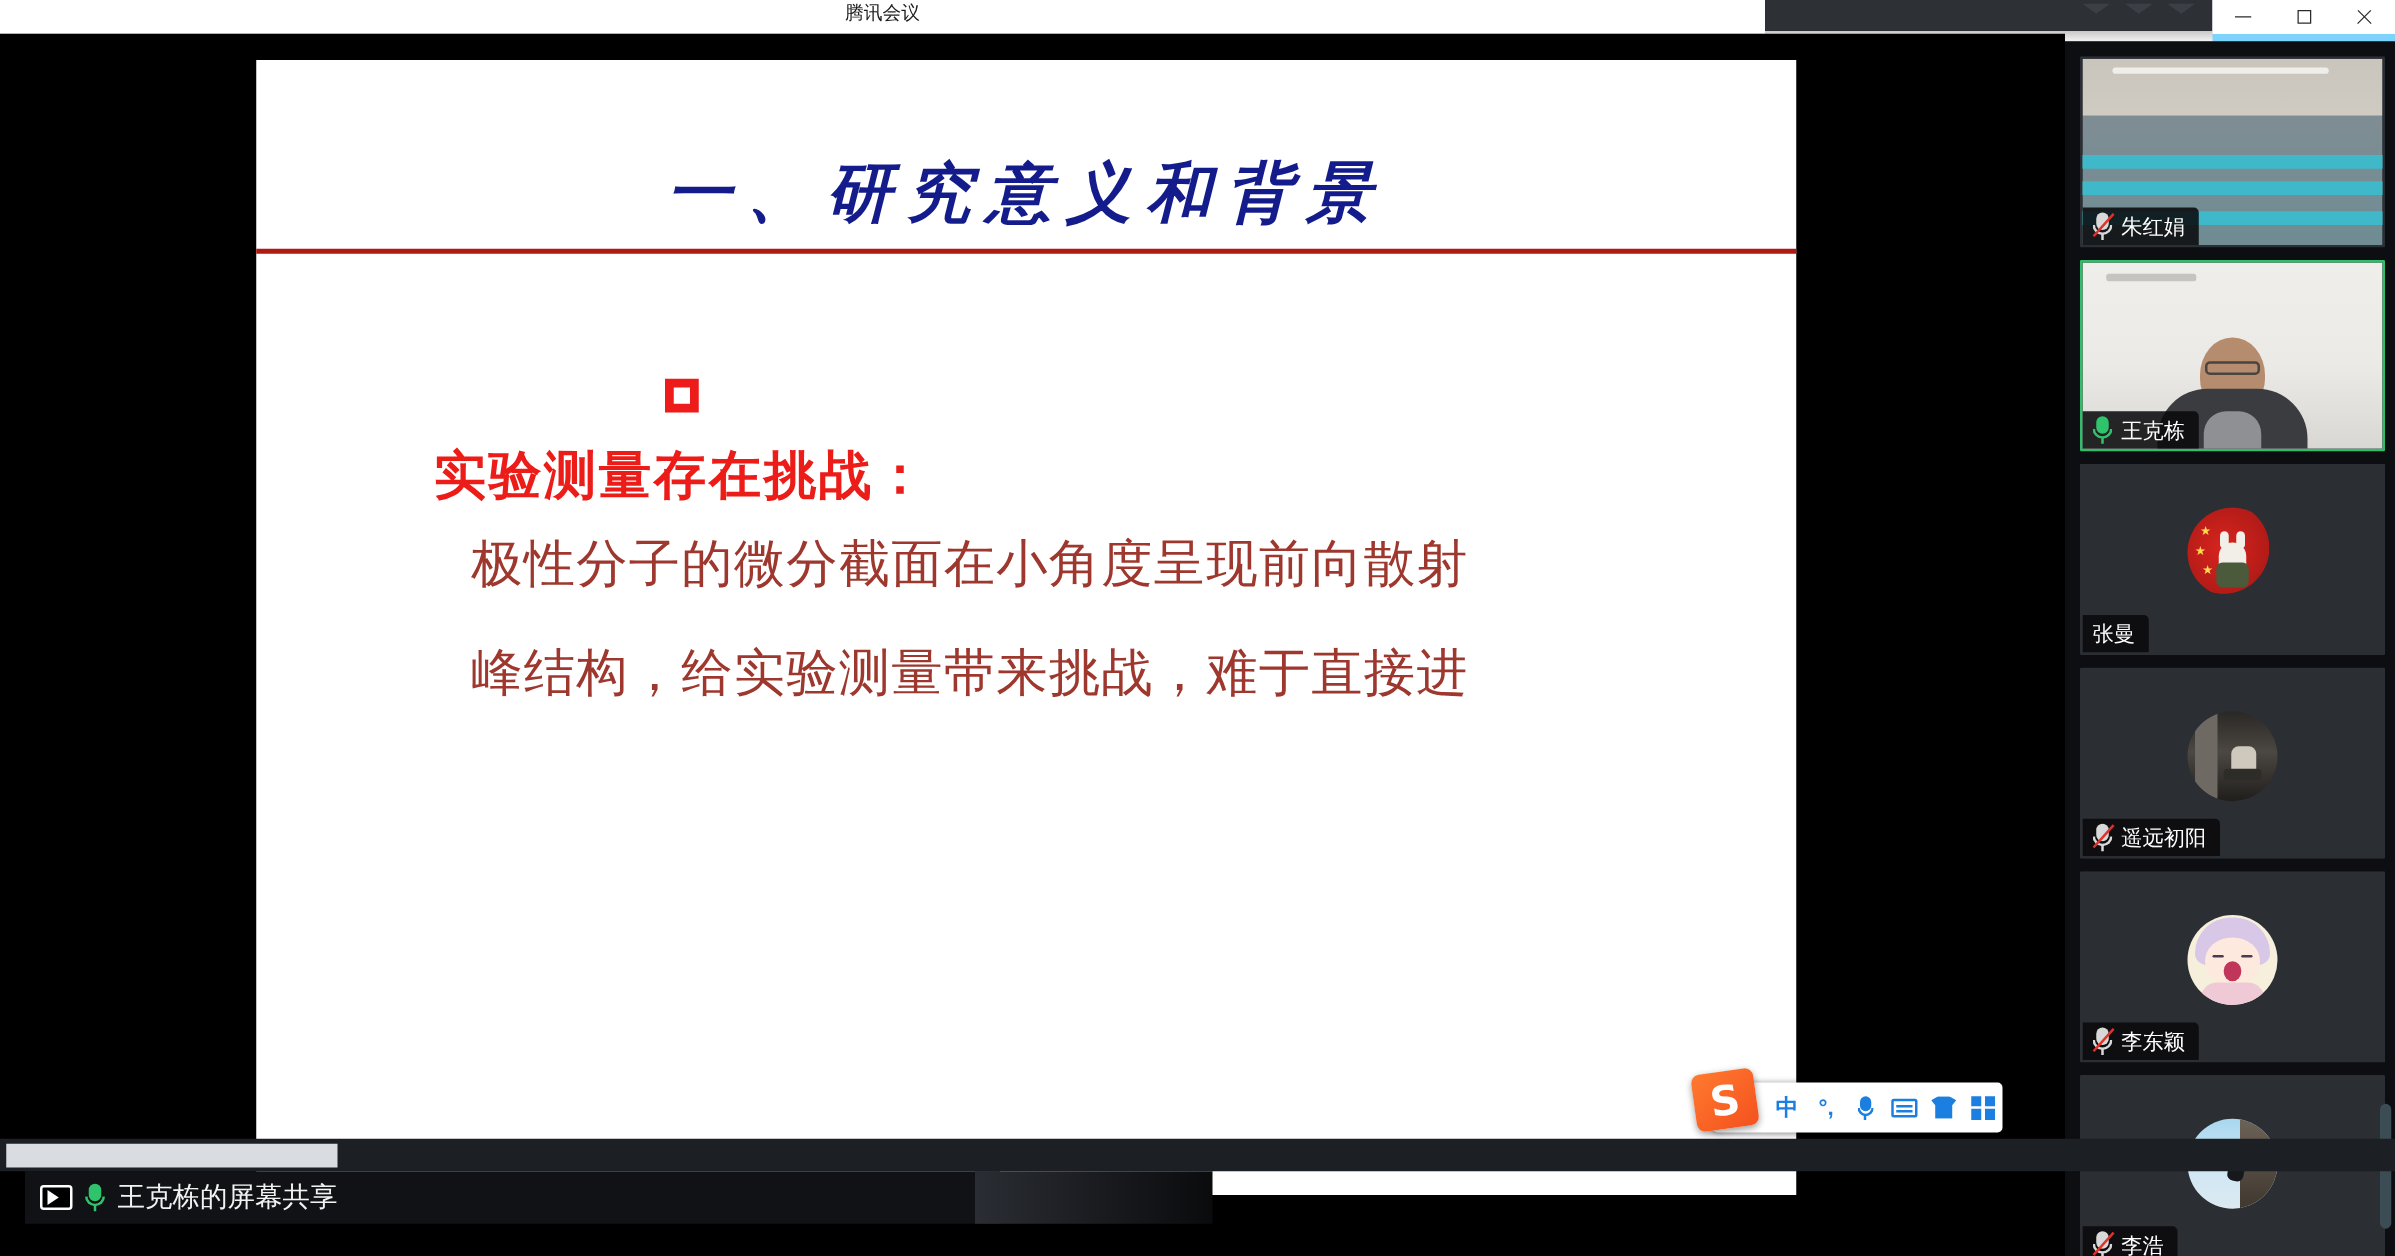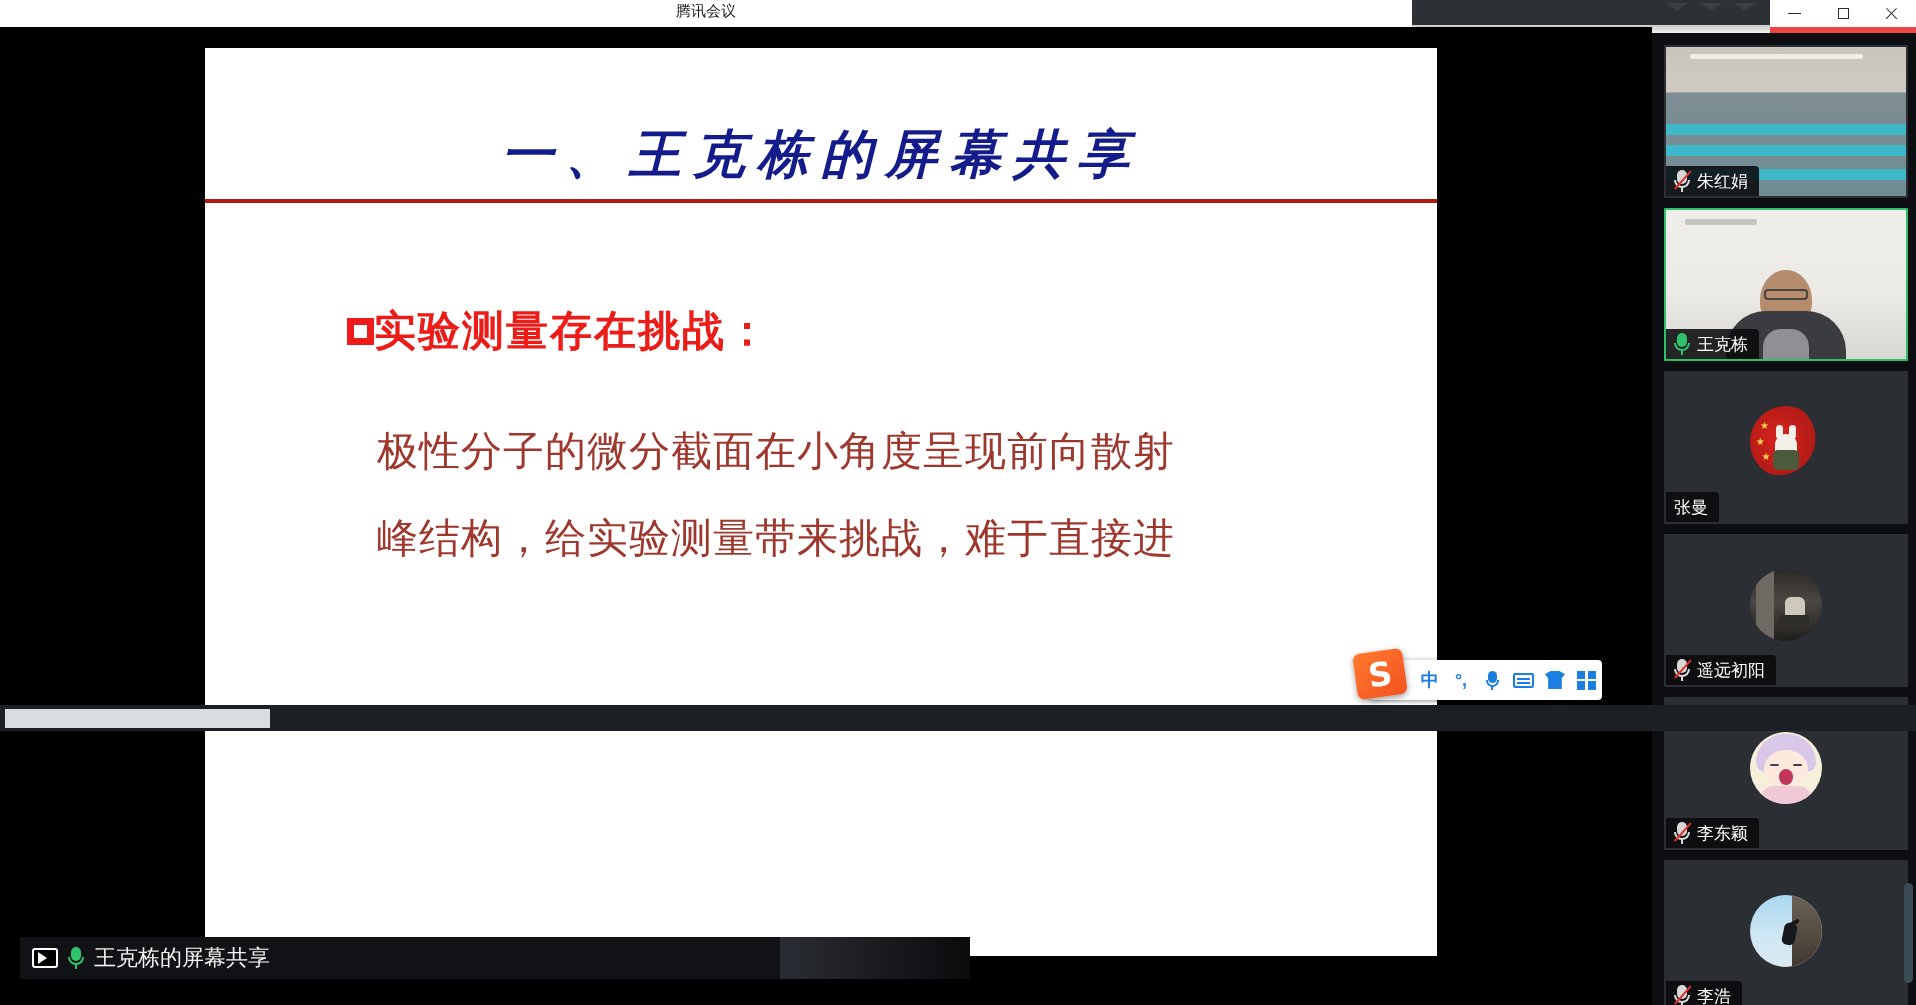--- a/index.html
+++ b/index.html
@@ -4,21 +4,21 @@
 <style>
   * { box-sizing: border-box; margin: 0; padding: 0; }
   html, body {
     width: 1916px; height: 1005px;
     background: #000;
     font-family: "Liberation Sans", "DejaVu Sans", sans-serif;
     overflow: hidden;
   }
 
   
-  #stage { position: relative; width: 1916px; height: 731px; background:#ef4444; }
+  #stage { position: relative; width: 1916px; height: 937px; background:#7dd3fc; }
 
   
   .os-titlebar {
     position:absolute; left:0; top:0; width:1916px; height:27px;
     background:#ffffff;
   }
   .os-title-text {
     position:absolute; left:0; top:0; width:1412px; height:27px;
     line-height:22px; text-align:center;
     font-size:15px; color:#1b1b1b;
@@ -77,21 +77,21 @@
     color:#141c8c;
     white-space:nowrap;
   }
   .title-rule {
     position:absolute; left:0px; top:151px; width:1232px; height:4px;
     background:#b01a12;
   }
 
   .bullet-row {
     position:absolute; left:142px; top:255px;
-    display:flex; align-items:center; 
+    display:flex; align-items:center; gap:22px;flex-direction:column;
   }
   .bullet-sq {
     width:27px; height:27px; border:7px solid #ee1b1b; background:#fff;
     flex:0 0 auto;
   }
   .bullet-text {
     font-family:"DejaVu Sans","Liberation Sans",sans-serif;
     font-size:42px; font-weight:700; color:#ec1c18; letter-spacing:2px;
     white-space:nowrap;
   }
@@ -293,21 +293,21 @@
       <div class="winbtn close">
           <span class="wb-close"></span>
         </div>
     </div>
   </div>
   <div class="top-seam"></div>
 
   <div class="share-area">
 
     <div class="slide">
-      <div class="slide-title">一、王克栋的屏幕共享</div>
+      <div class="slide-title">一、研究意义和背景</div>
       <div class="title-rule"></div>
 
       <div class="bullet-row">
         <div class="bullet-sq"></div>
         <div class="bullet-text">实验测量存在挑战：</div>
       </div>
 
       <div class="body-block">
         <div class="body-line">极性分子的微分截面在小角度呈现前向散射</div>
         <div class="body-line">峰结构，给实验测量带来挑战，难于直接进</div>

